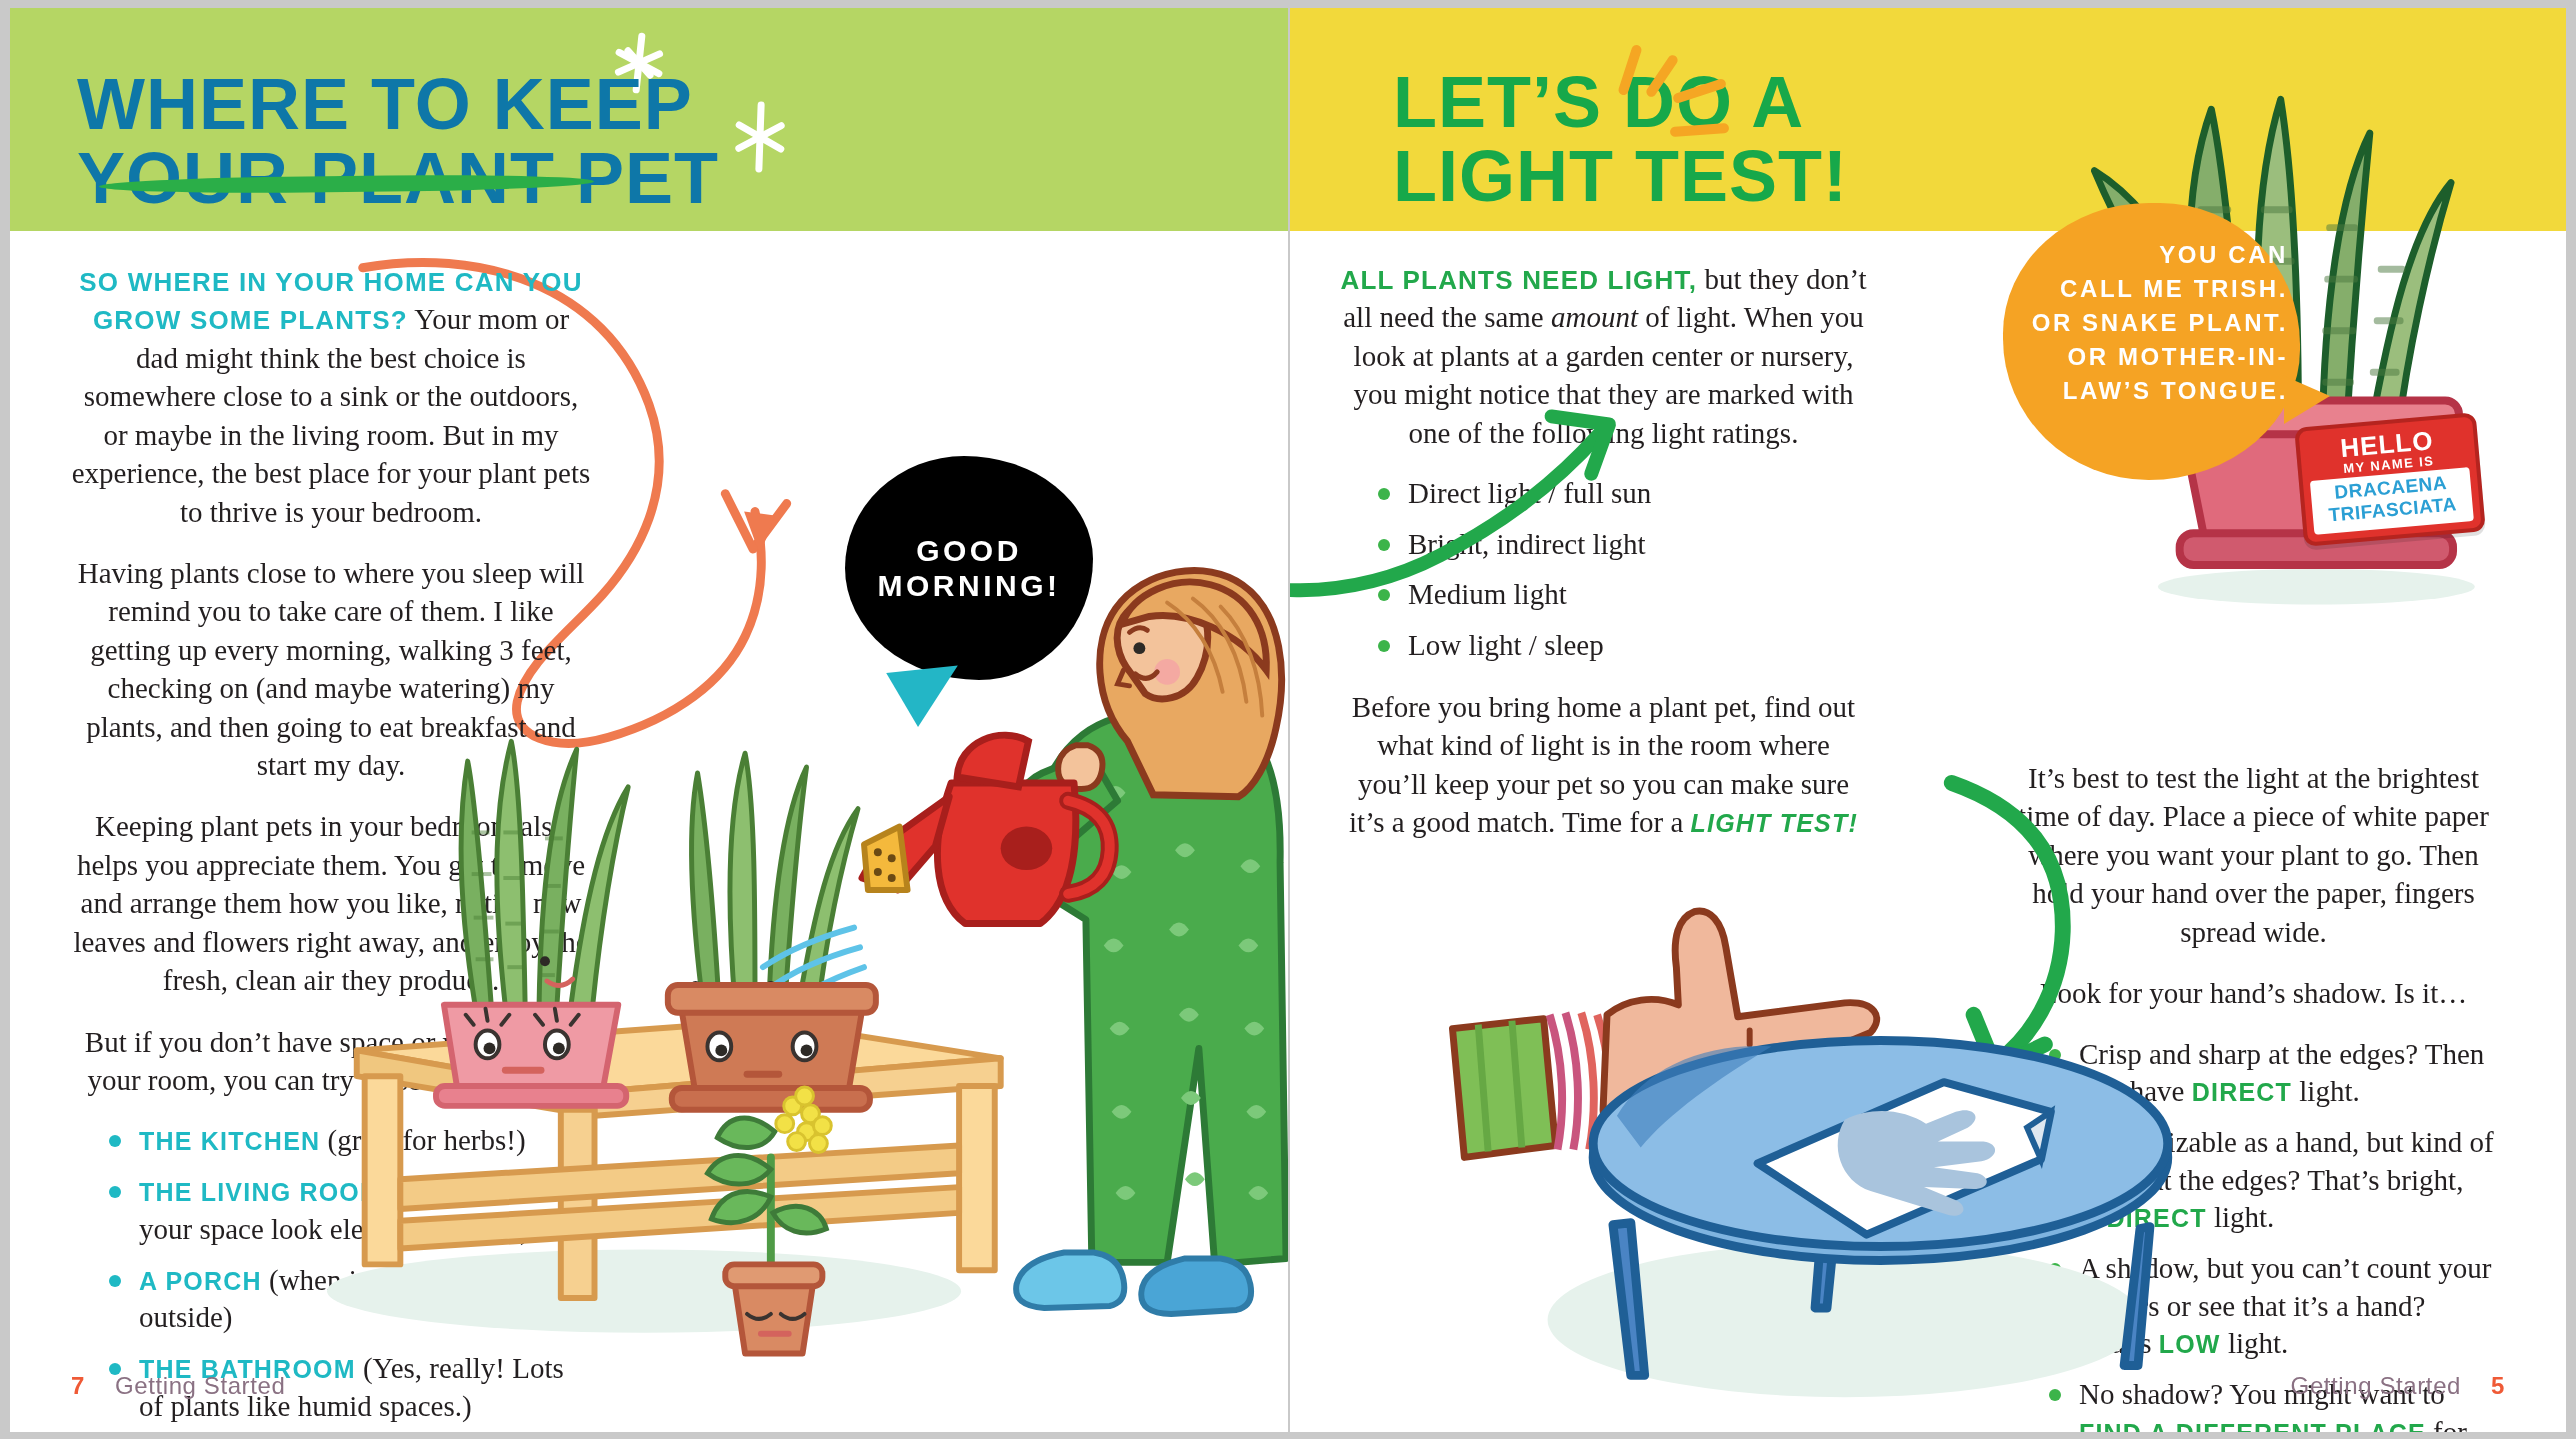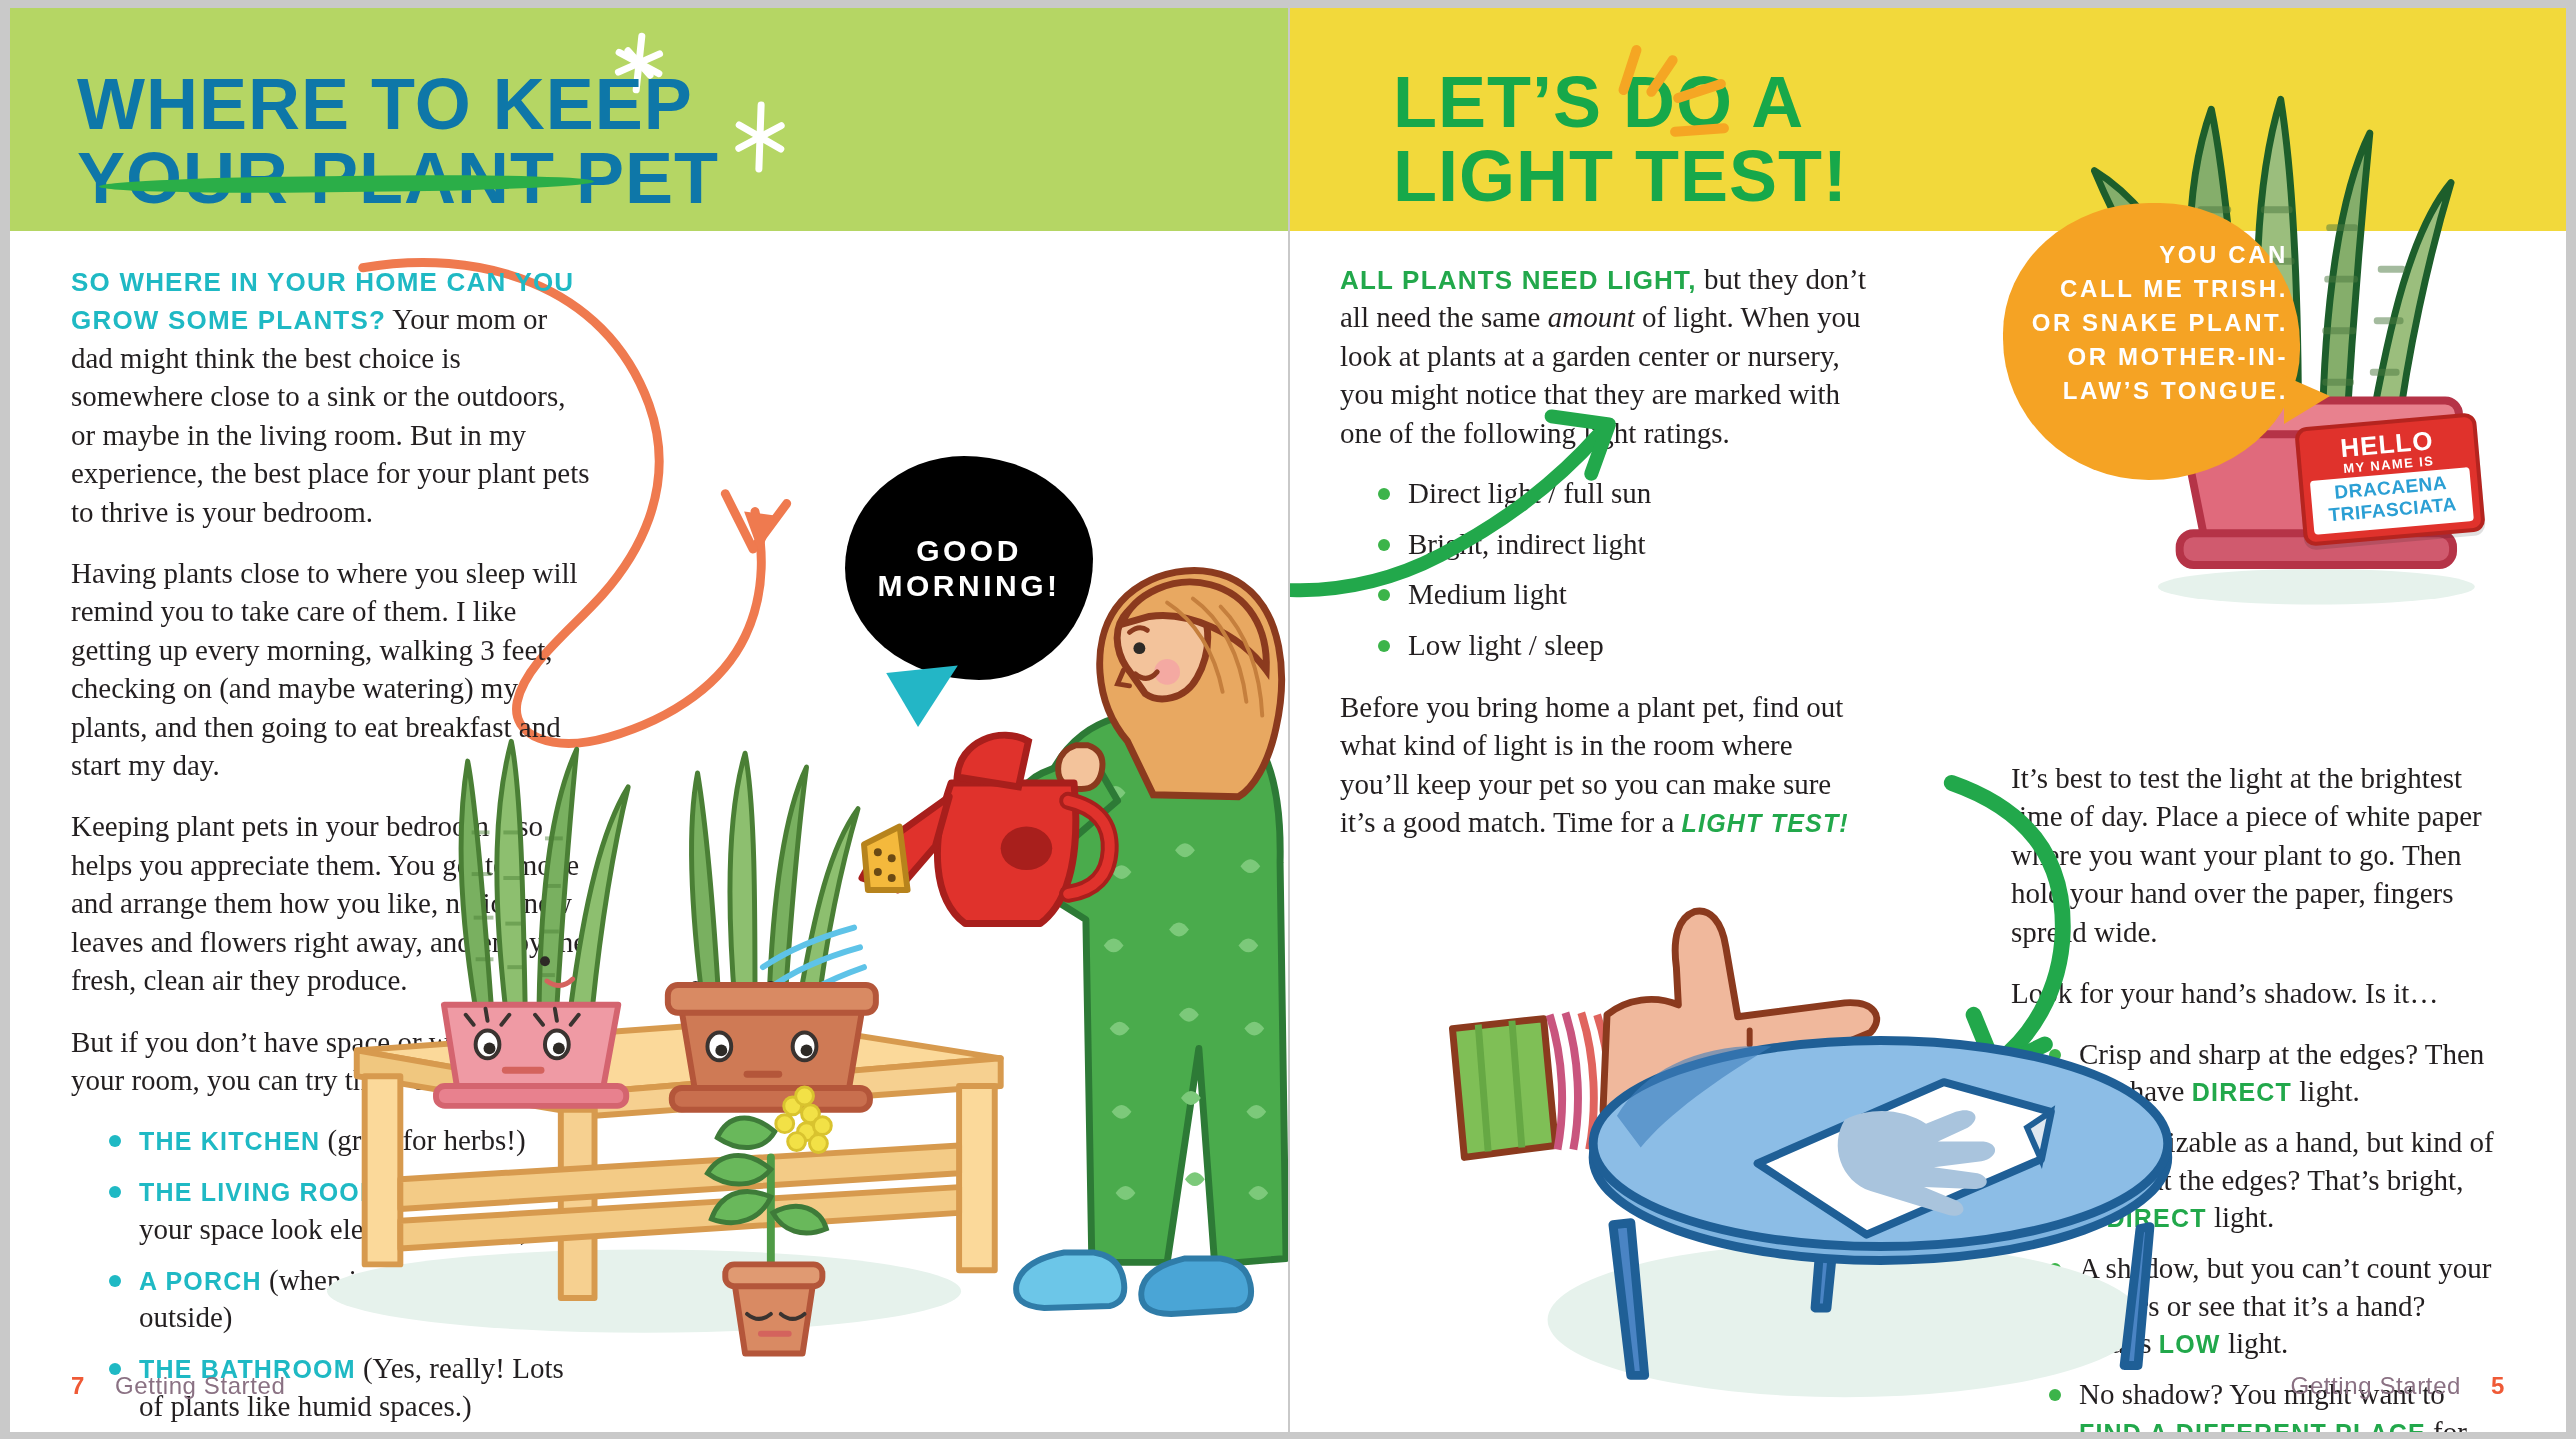--- a/index.html
+++ b/index.html
@@ -21,21 +21,21 @@
      background:#2bae48;border-radius:50%/60%;transform:rotate(-0.6deg);}
 
   
   .star{position:absolute;}
   .star i{position:absolute;left:50%;top:50%;background:#fff;border-radius:4px;
      transform-origin:50% 50%;}
   .sun-ray{position:absolute;background:#f5a623;border-radius:8px;}
 
   
   .col{position:absolute;font-size:29px;line-height:1.325;color:#231f20;}
-  .col p{margin:0 0 23px 0;text-align:left;}
+  .col p{margin:0 0 23px 0;text-align:center;}
   .lead{font-family:"Liberation Sans",sans-serif;font-weight:bold;letter-spacing:1.2px;font-size:26px;}
   .lead-teal{color:#1fb9c4;}
   .lead-green{color:#22a84b;}
   .kw{font-family:"Liberation Sans",sans-serif;font-weight:bold;letter-spacing:1.2px;font-size:25px;}
   .kw-teal{color:#1fb9c4;}
   .kw-green{color:#22a84b;text-align:center;}
   .kw-green-i{color:#22a84b;font-style:italic;}
   ul.bl{list-style:none;margin:0 0 23px 0;padding:0 0 0 36px;}
   ul.bl li{position:relative;margin:0 0 13px 0;padding-left:32px;line-height:1.3;}
   ul.bl li:before{content:"";position:absolute;left:2px;top:13px;width:12px;height:12px;border-radius:50%;}

